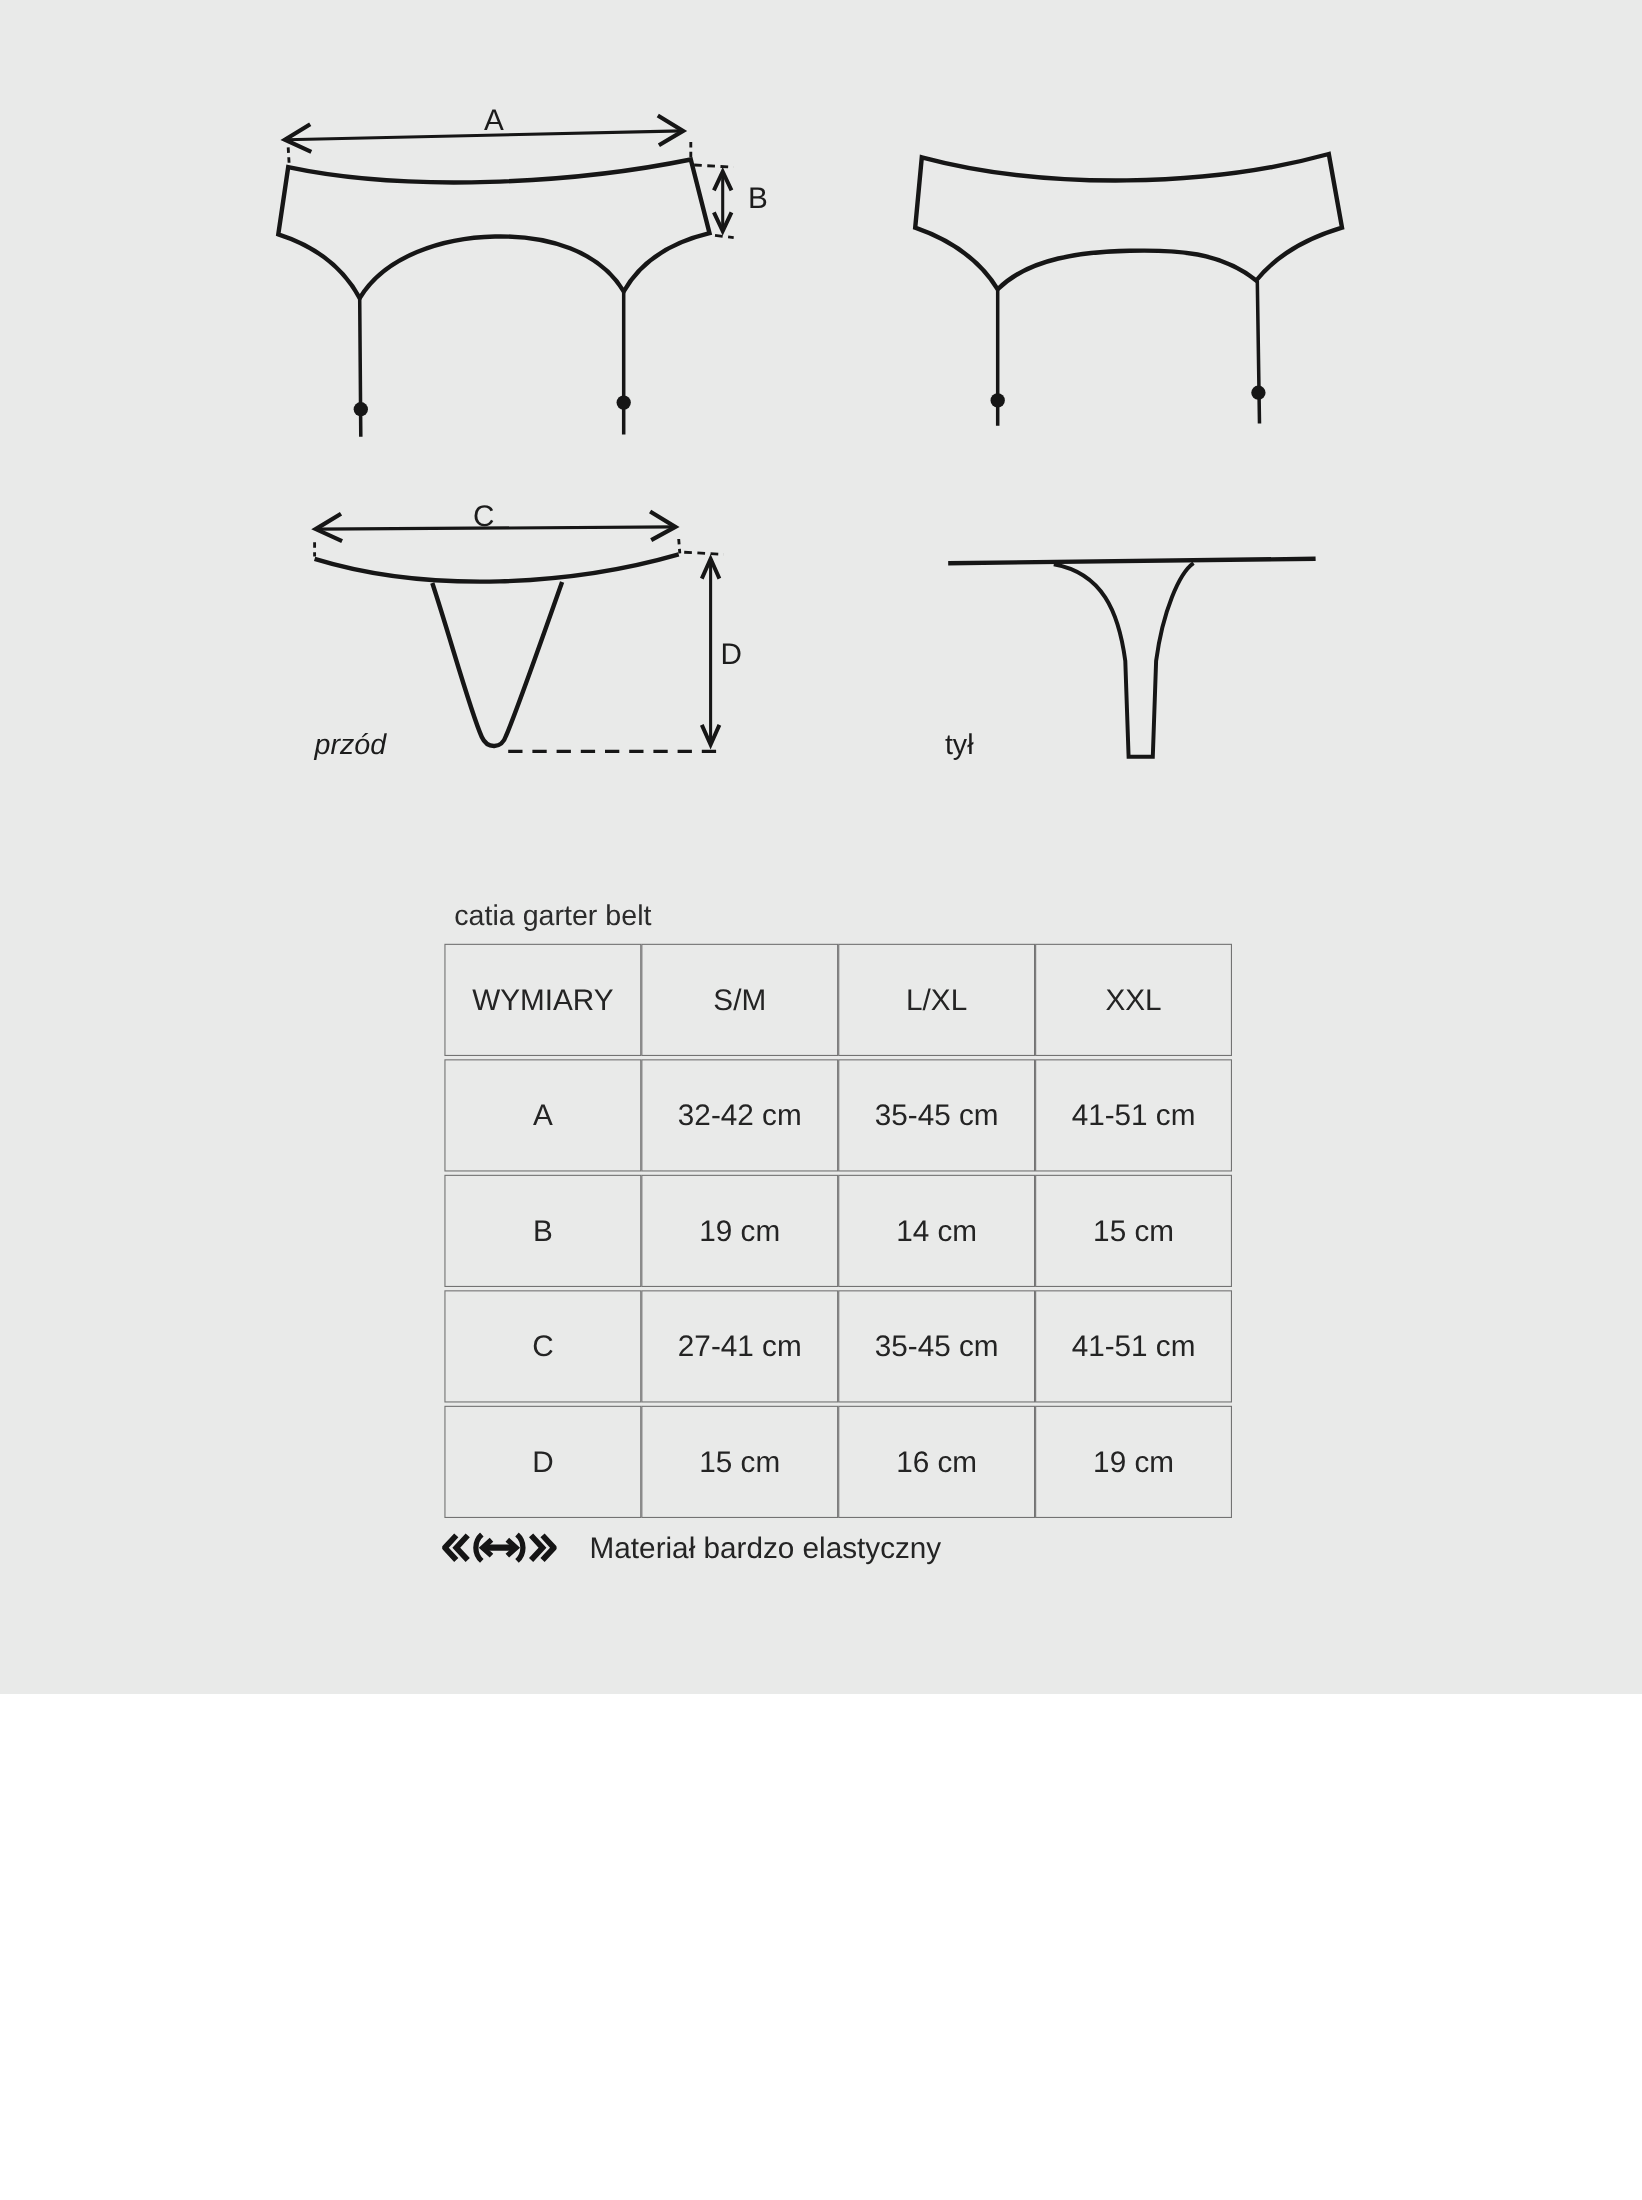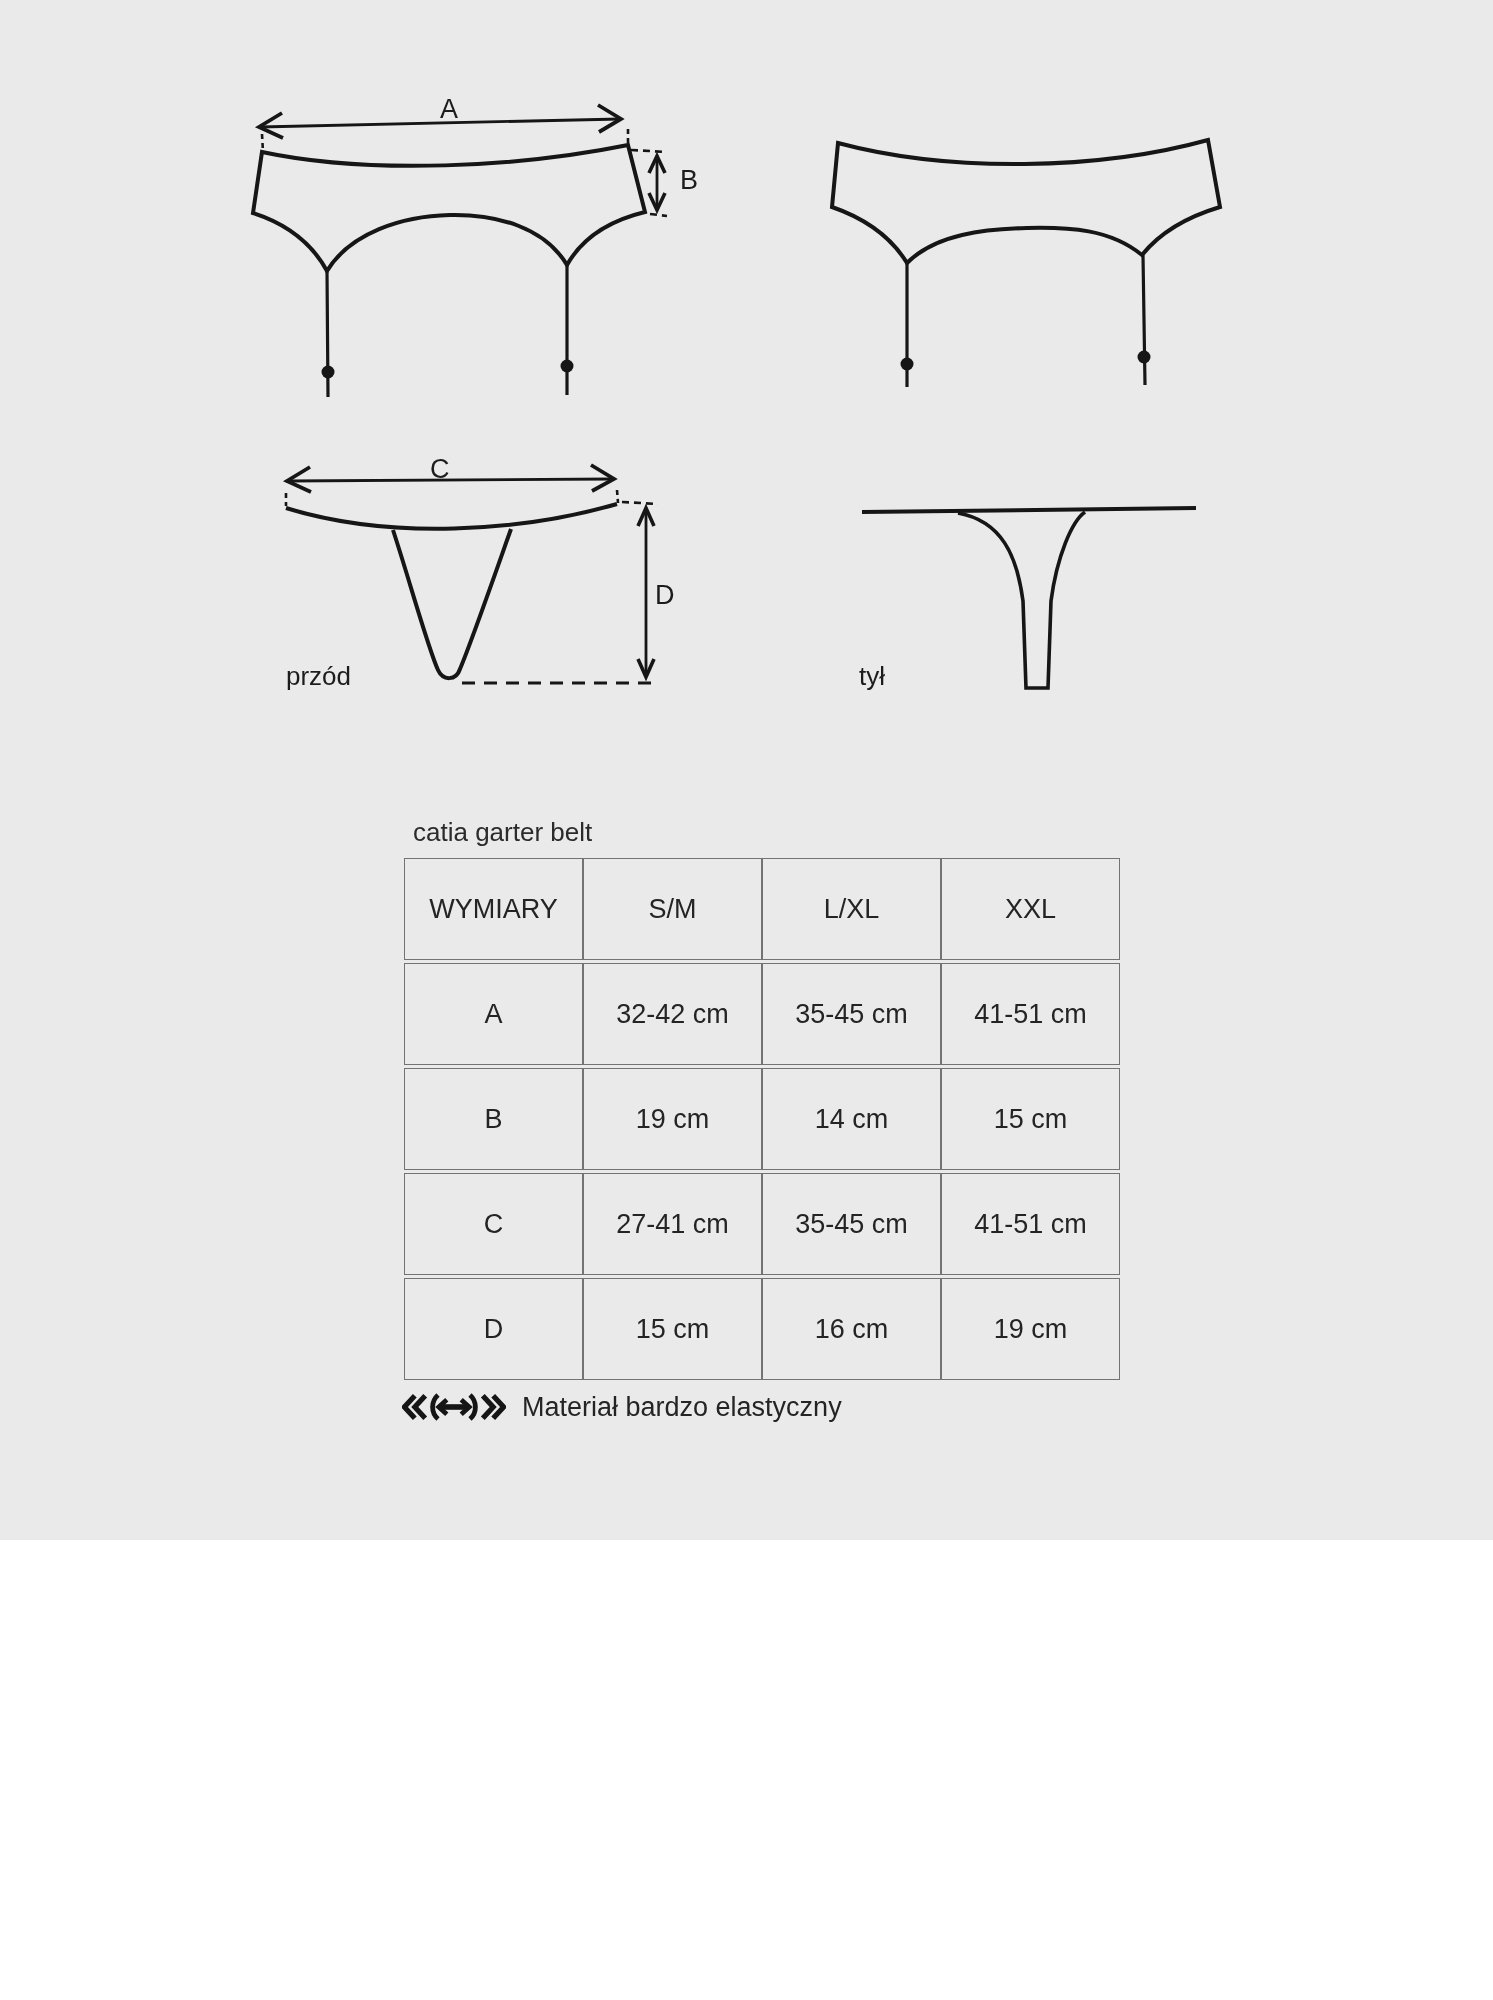--- a/index.html
+++ b/index.html
@@ -50,21 +50,21 @@
     border:1px solid #737373;
     height:100px;
     padding:0;
     text-align:center;
     vertical-align:middle;
     font-weight:400;
     background:transparent;
   }
   .stretch-row {
     position:absolute; left:402px; top:1392px;
-    display:flex; align-items:center; gap:16px;
+    display:flex; align-items:center; gap:30px;
   }
   .stretch-row svg { display:block; }
   .stretch-row svg path { stroke:#151515; fill:none; }
   .stretch-text {
     font-size:27px; line-height:30px;
     color:#242424; white-space:nowrap;
   }
 </style>
 </head>
 <body>
@@ -122,21 +122,21 @@
         <path stroke-width="4" d="M 862,512 L 1196,508"></path>
         <path stroke-width="3.6" d="M 958,513 C 1002,521 1017,556 1023,601 L 1026,688 L 1048,688 L 1051,601 C 1057,556 1072,521 1085,512"></path>
       </g>
     </svg>
 
     <span class="dim-label" style="left:440px; top:96px;">A</span>
     <span class="dim-label" style="left:680px; top:167px;">B</span>
     <span class="dim-label" style="left:430px; top:456px;">C</span>
     <span class="dim-label" style="left:655px; top:582px;">D</span>
 
-    <span class="view-label" style="left:286px; top:663px;">przód</span>
+    <span class="view-label" style="left:286px; top:663px;font-style:italic;">przód</span>
     <span class="view-label" style="left:859px; top:663px;">tył</span>
 
     <div class="chart-title">catia garter belt</div>
 
     <table class="size-table">
       <thead>
         <tr>
           <th>WYMIARY</th>
           <th>S/M</th>
           <th>L/XL</th>

